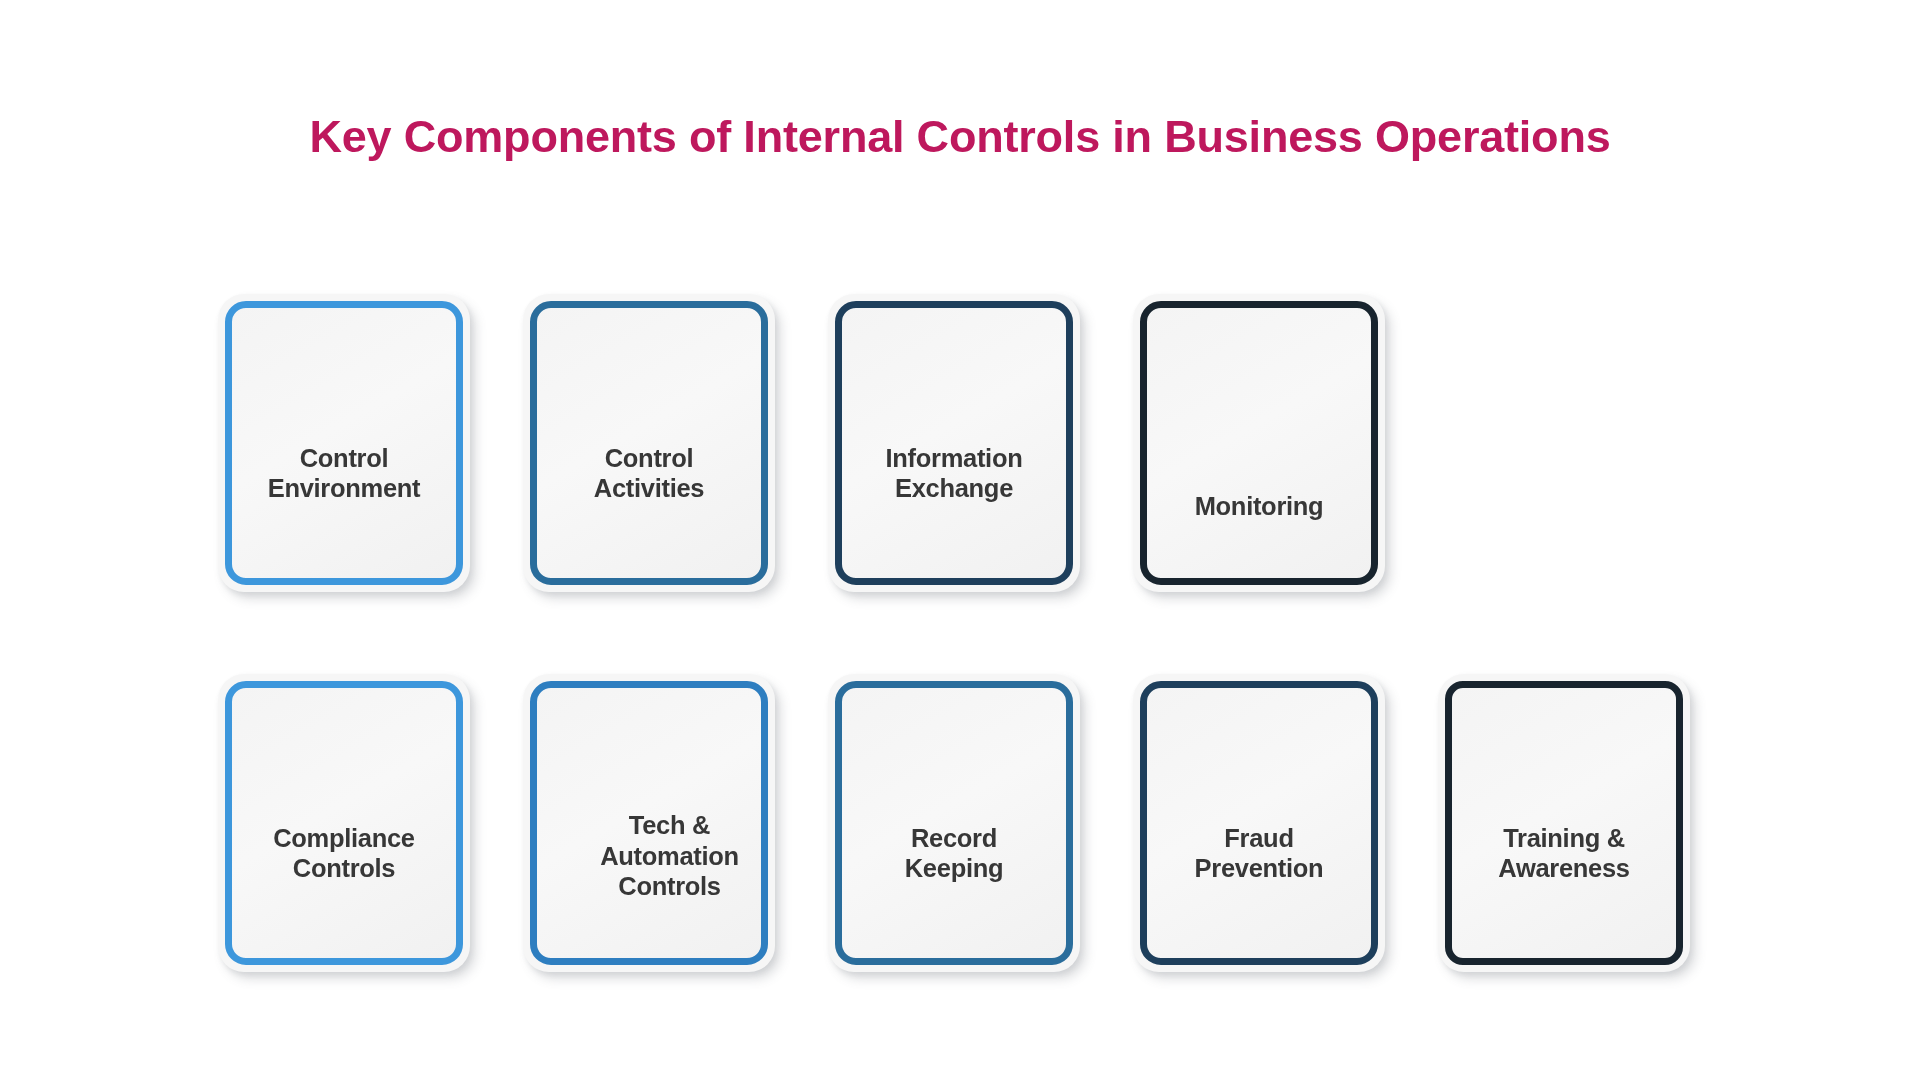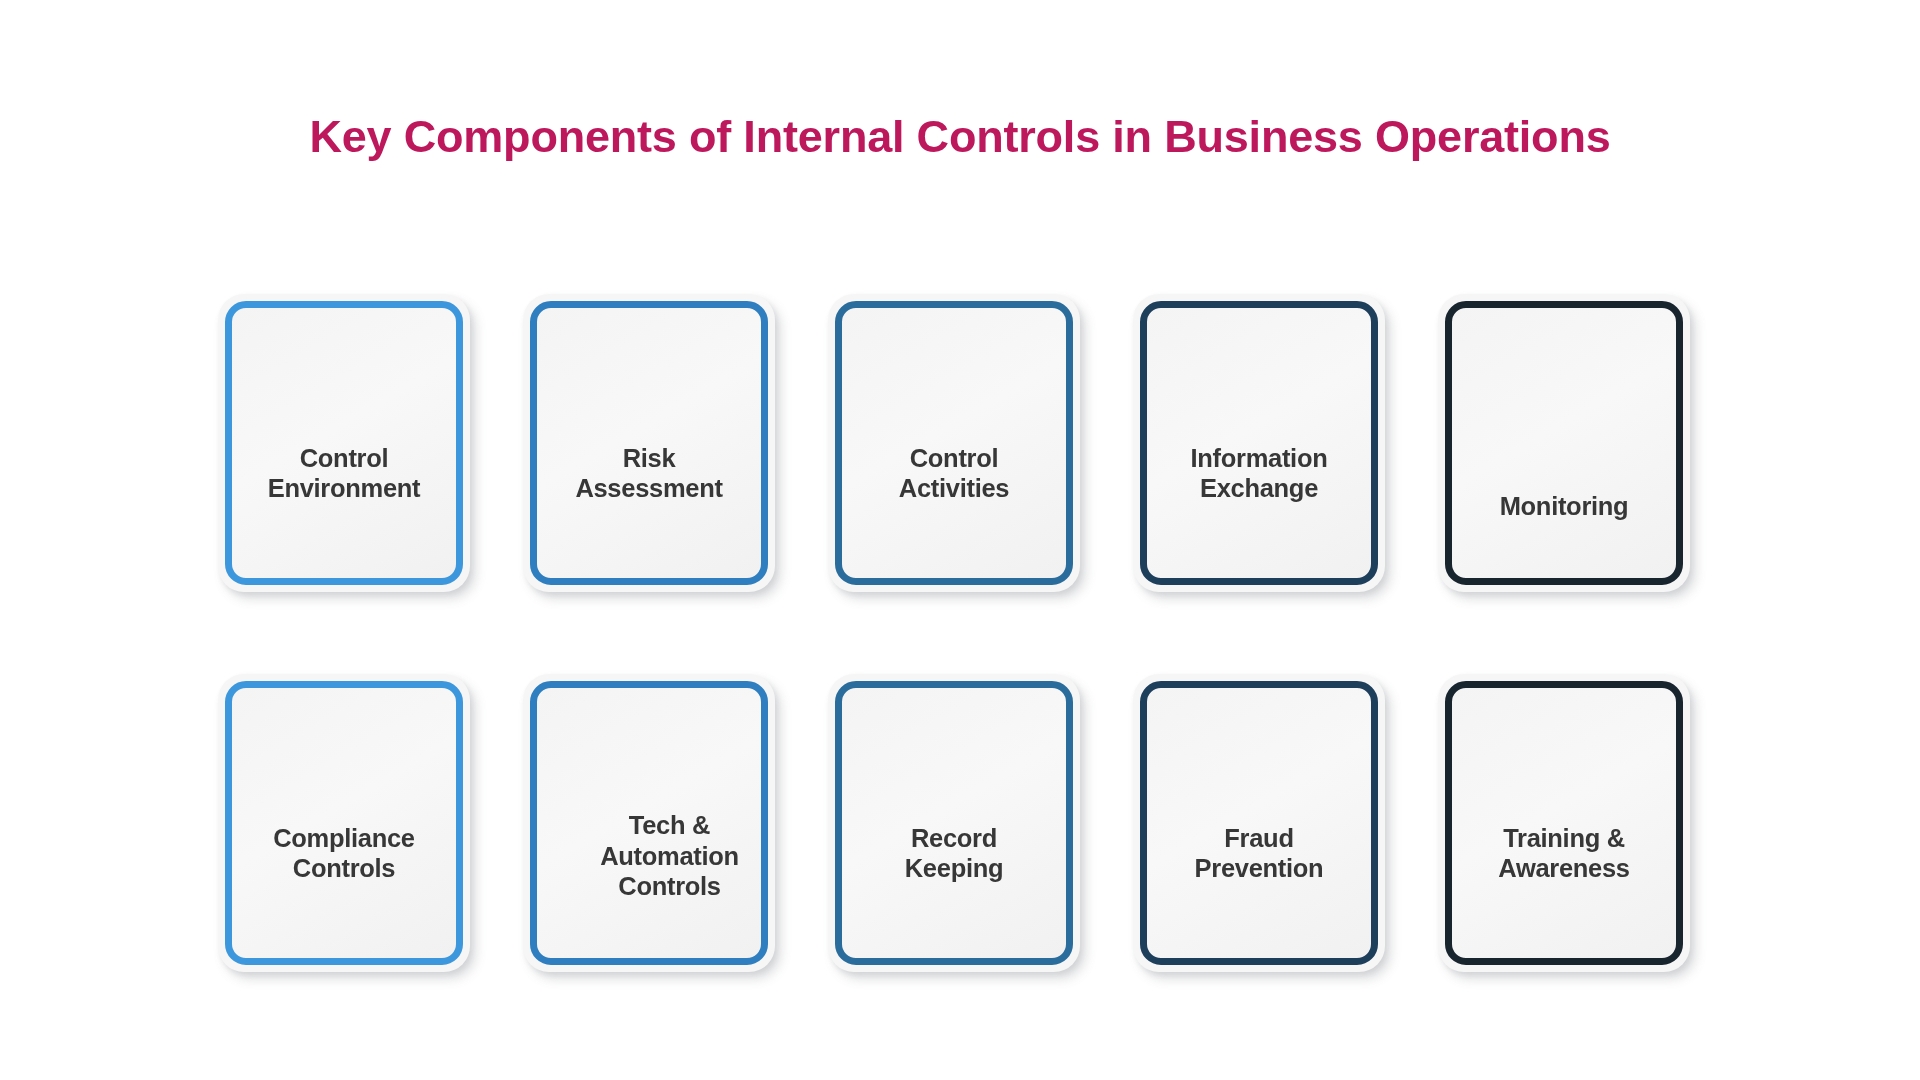--- a/index.html
+++ b/index.html
@@ -106,26 +106,20 @@
 <div class="grid">
 
   <div class="row">
     <div class="card">
       <div class="card-inner" style="border-color: rgb(61, 151, 220);">
         <span class="card-label">Control
 Environment</span>
       </div>
     </div>
     <div class="card">
-      <div class="card-inner" style="border-color: rgb(46, 126, 192);">
-        <span class="card-label">Risk
-Assessment</span>
-      </div>
-    </div>
-    <div class="card">
       <div class="card-inner" style="border-color: rgb(42, 109, 156);">
         <span class="card-label">Control
 Activities</span>
       </div>
     </div>
     <div class="card">
       <div class="card-inner" style="border-color: rgb(30, 63, 92); justify-content: flex-end;">
         <span class="card-label">Information
 Exchange</span>
       </div>
@@ -157,20 +151,20 @@
 Keeping</span>
       </div>
     </div>
     <div class="card">
       <div class="card-inner" style="border-color: rgb(30, 63, 92);">
         <span class="card-label">Fraud
 Prevention</span>
       </div>
     </div>
     <div class="card">
-      <div class="card-inner" style="border-color: rgb(24, 36, 46);">
+      <div class="card-inner" style="border-color: rgb(24, 36, 46); border-radius: 18px;">
         <span class="card-label">Training &amp;
 Awareness</span>
       </div>
     </div>
   </div>
 
 </div>
 
 </body></html>

